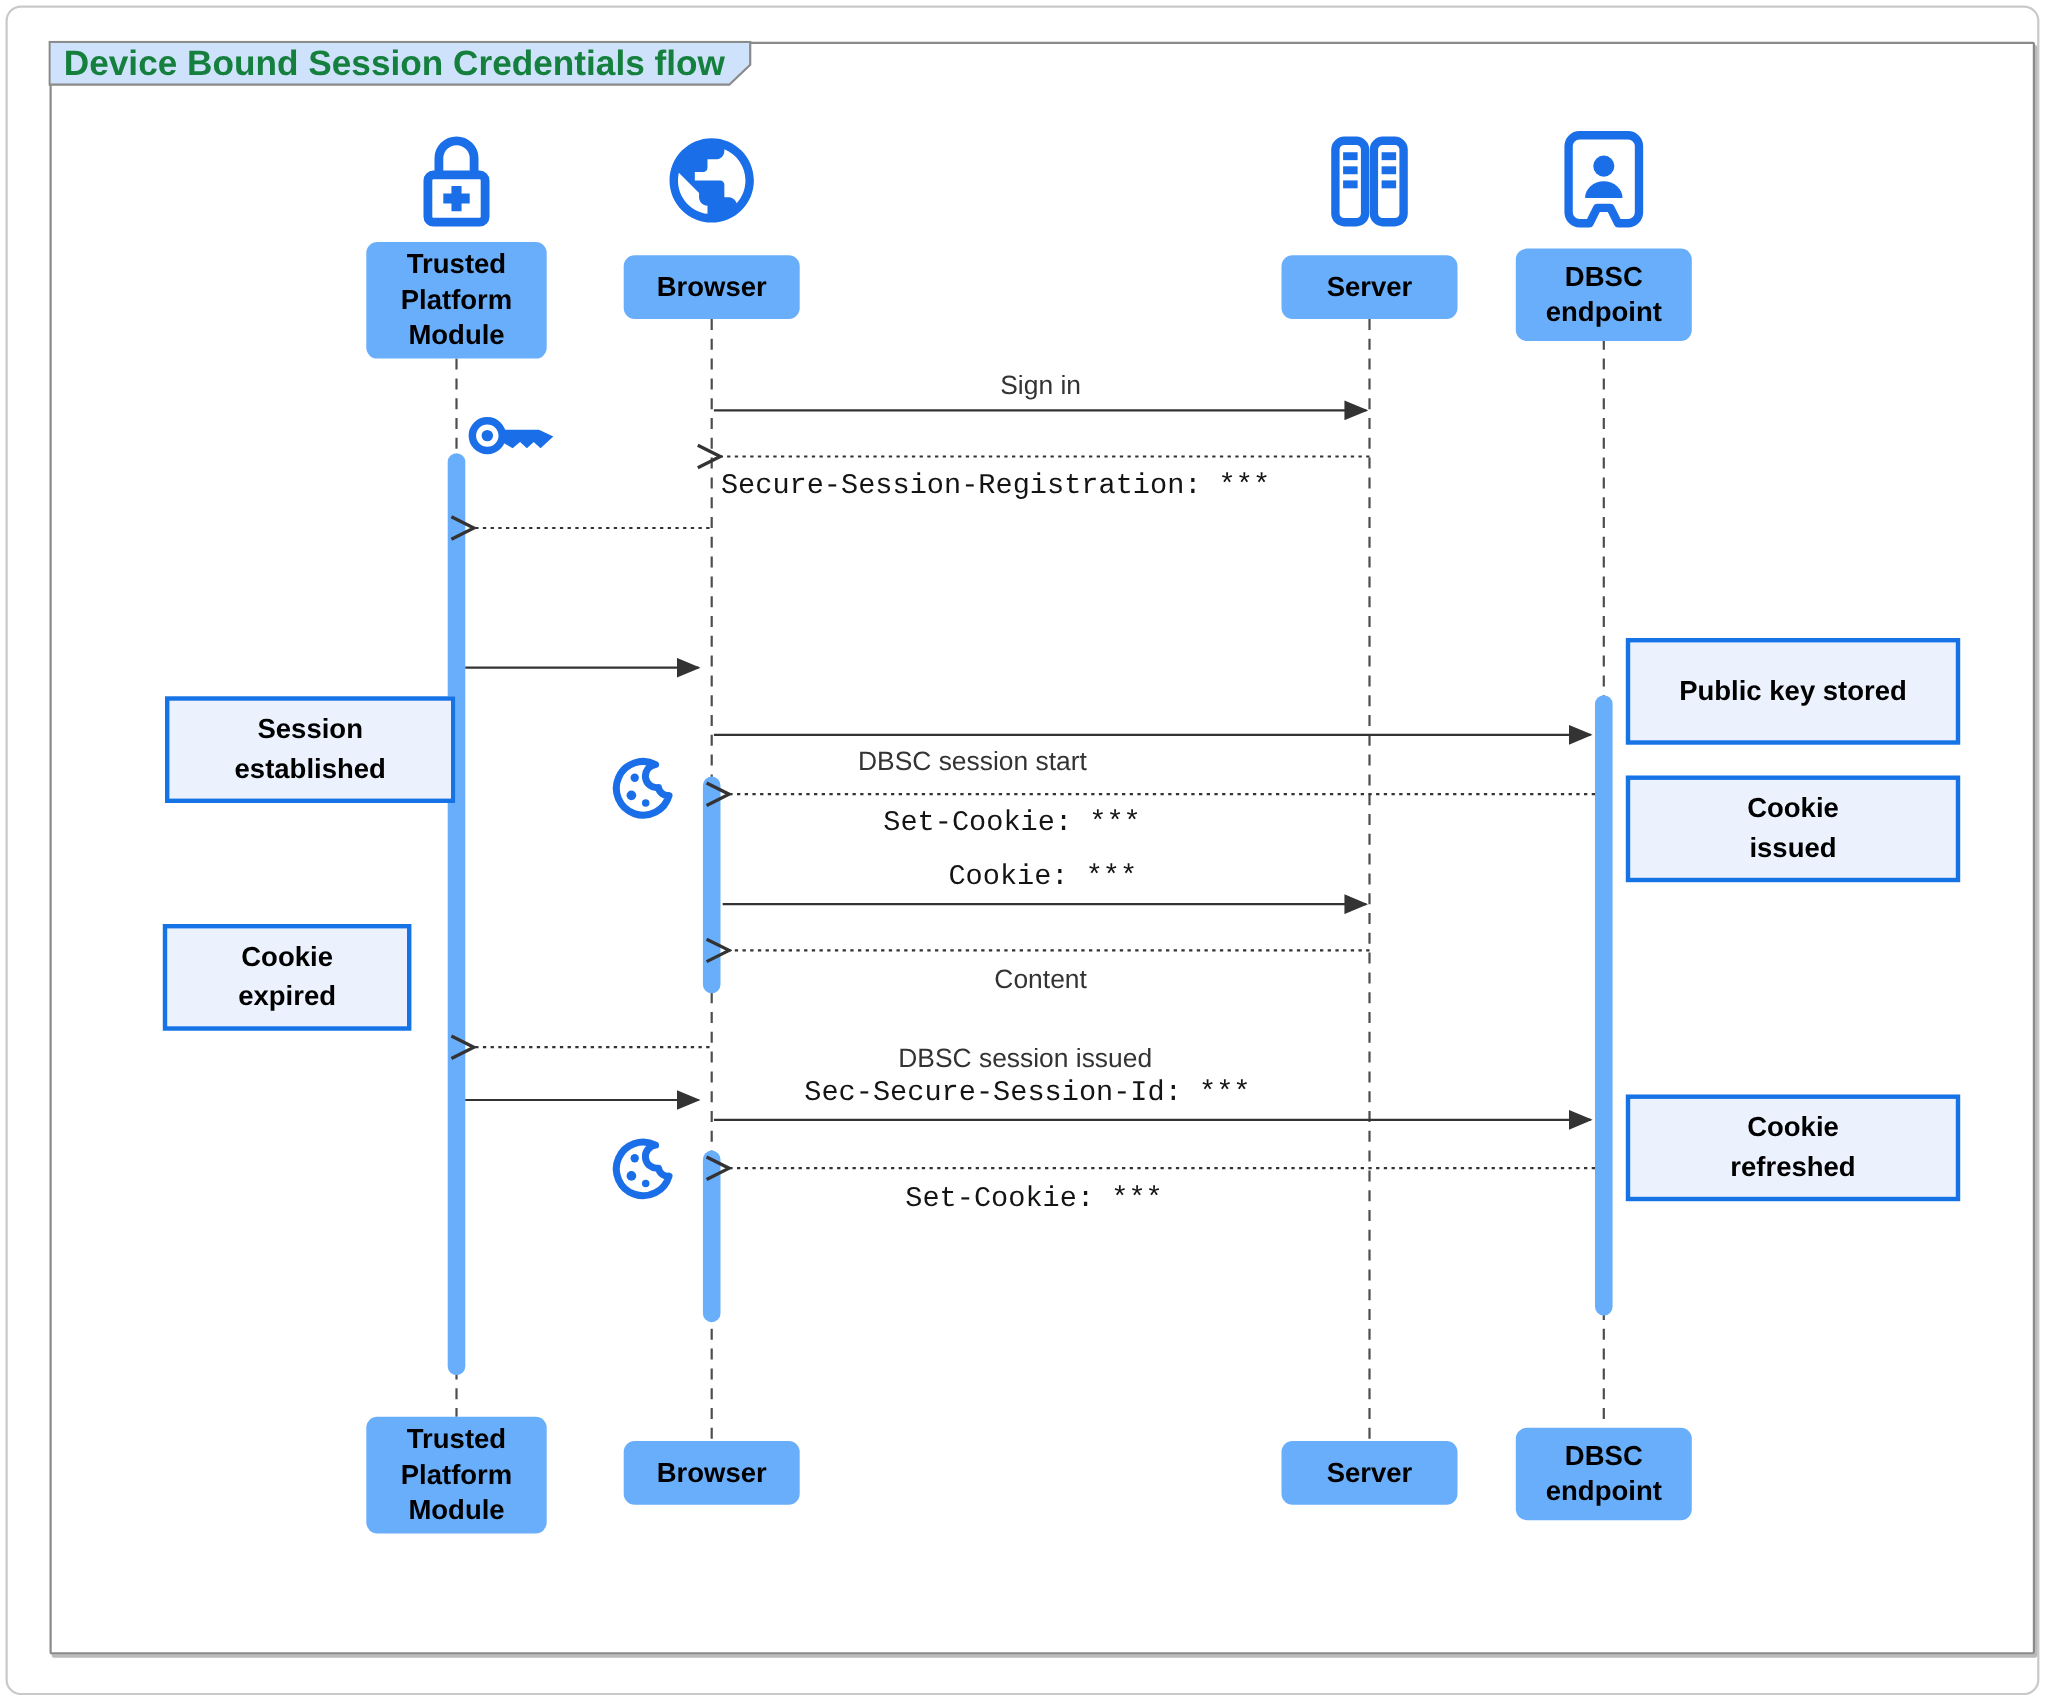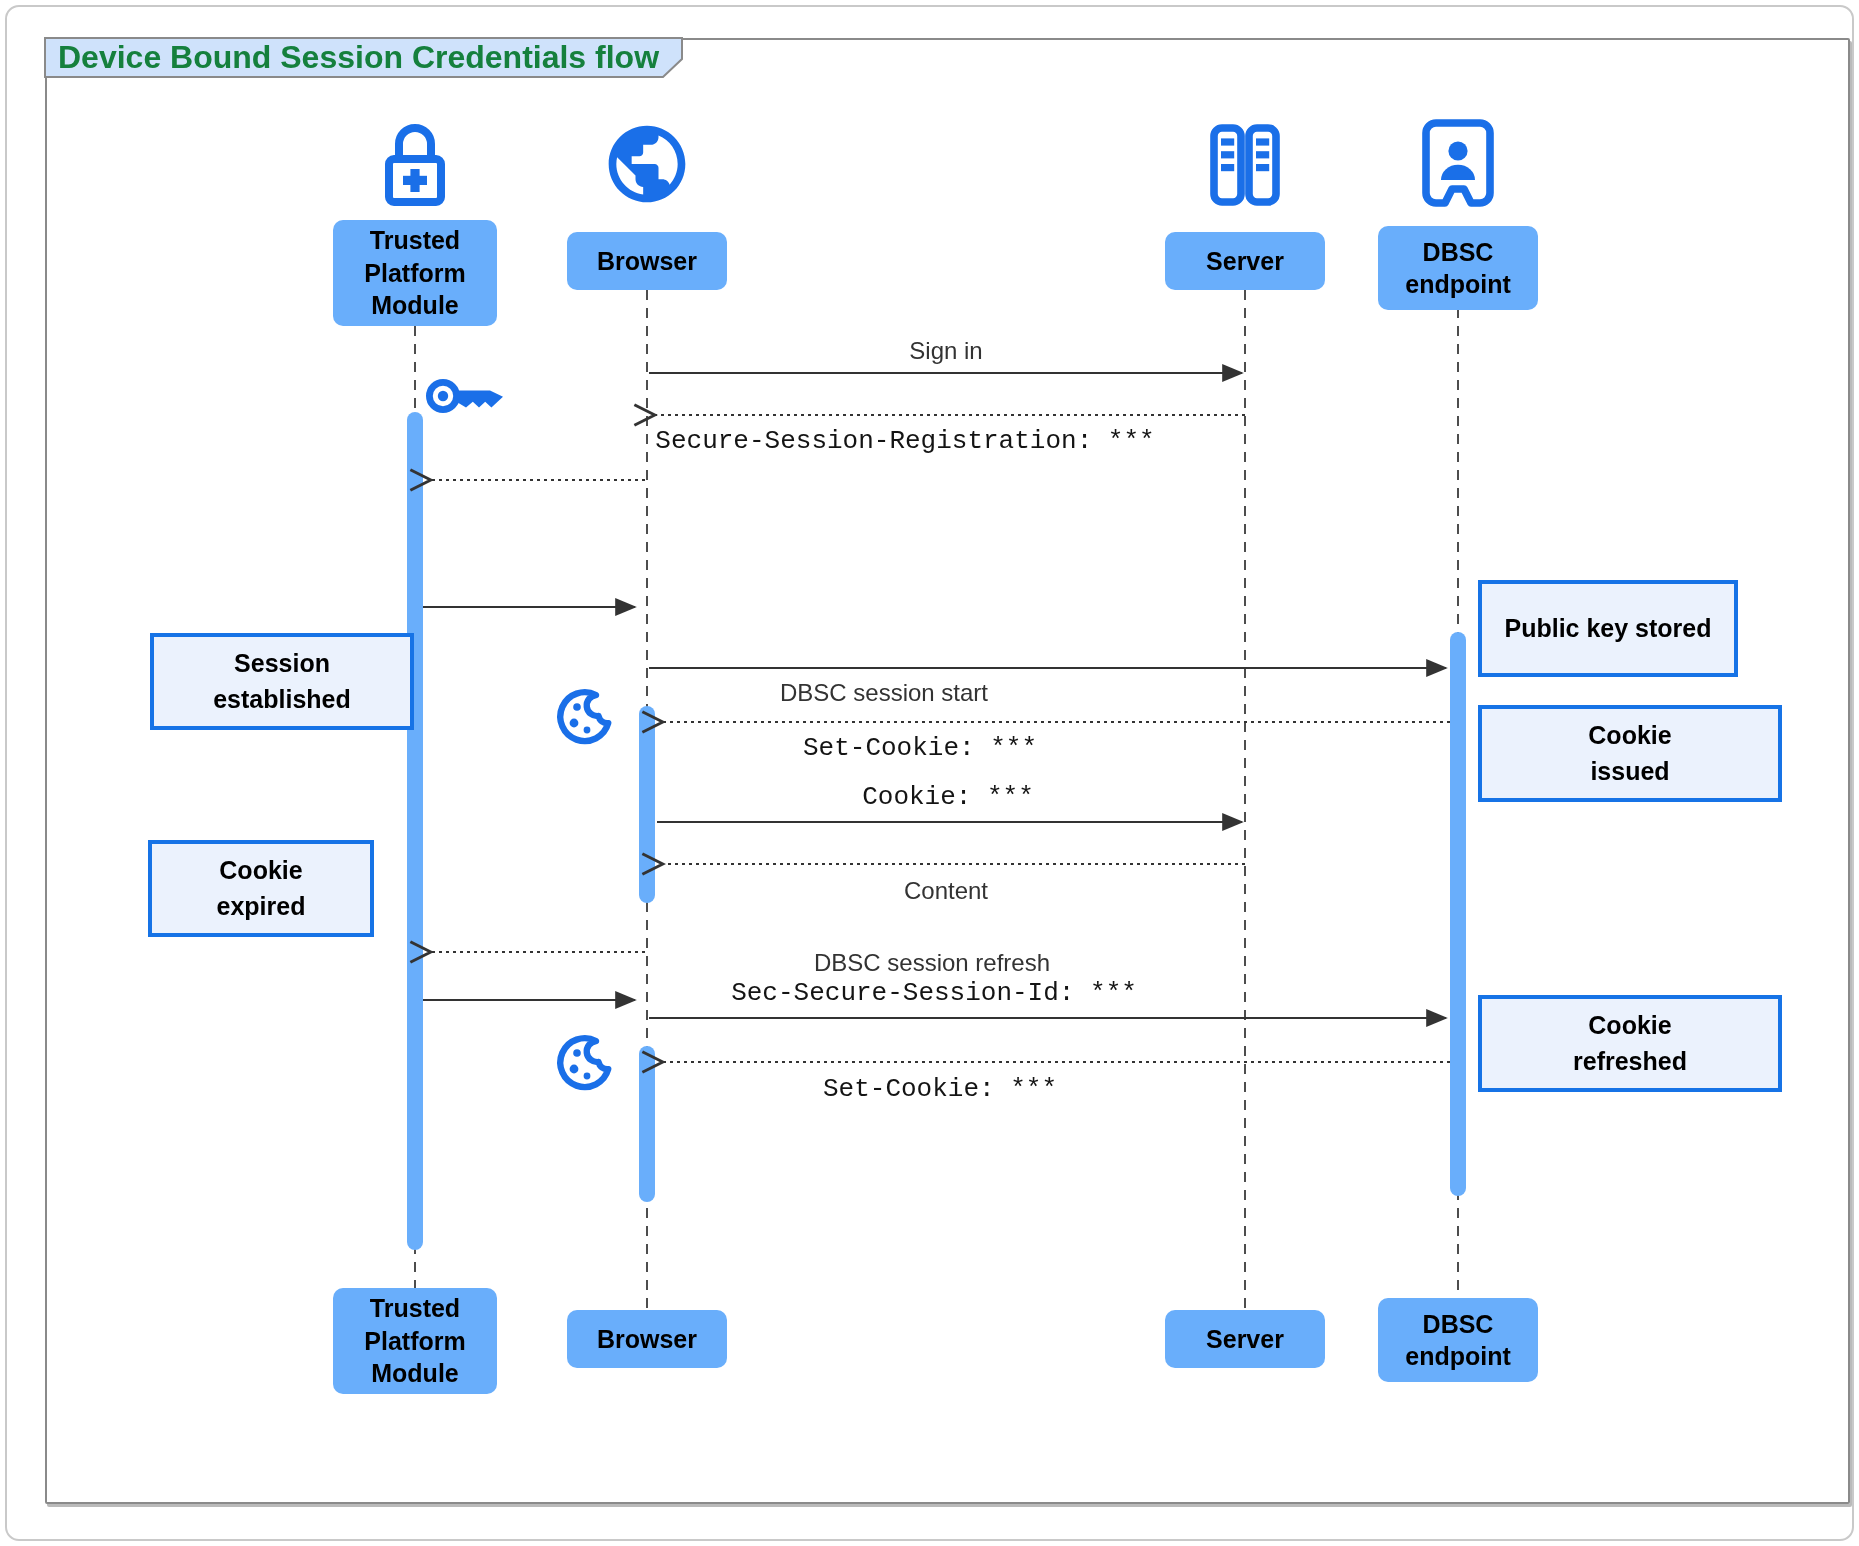--- a/index.html
+++ b/index.html
@@ -164,29 +164,29 @@
 Module</div>
   <div class="actor-box" style="left:567px;top:1310px;width:160px;height:58px;">Browser</div>
   <div class="actor-box" style="left:1165px;top:1310px;width:160px;height:58px;">Server</div>
   <div class="actor-box" style="left:1378px;top:1298px;width:160px;height:84px;">DBSC
 endpoint</div>
 
   <div class="note" style="left:150px;top:633px;width:264px;height:97px;">Session
 established</div>
   <div class="note" style="left:148px;top:840px;width:226px;height:97px;">Cookie
 expired</div>
-  <div class="note" style="left:1478px;top:580px;width:260px;height:97px;">Public key stored</div>
+  <div class="note" style="left:1478px;top:580px;width:304px;height:97px;">Public key stored</div>
   <div class="note" style="left:1478px;top:705px;width:304px;height:97px;">Cookie
 issued</div>
   <div class="note" style="left:1478px;top:995px;width:304px;height:97px;">Cookie
 refreshed</div>
 
   <div class="msg" style="left:946px;top:351px;">Sign in</div>
   <div class="msg mono" style="left:905px;top:441px;">Secure-Session-Registration: ***</div>
   <div class="msg" style="left:884px;top:645px;margin-top:48px;">DBSC session start</div>
   <div class="msg mono" style="left:920px;top:748px;">Set-Cookie: ***</div>
   <div class="msg mono" style="left:948px;top:797px;">Cookie: ***</div>
   <div class="msg" style="left:946px;top:891px;">Content</div>
-  <div class="msg" style="left:932px;top:963px;">DBSC session refresh</div>
+  <div class="msg" style="left:932px;top:963px;">DBSC session issued</div>
   <div class="msg mono" style="left:934px;top:993px;">Sec-Secure-Session-Id: ***</div>
   <div class="msg mono" style="left:940px;top:1089px;">Set-Cookie: ***</div>
 
 </div>
 
 </body></html>

